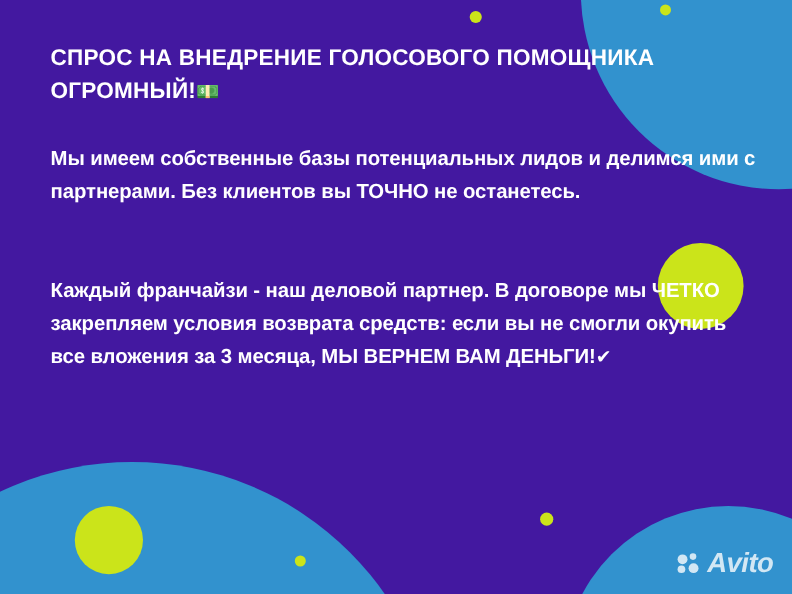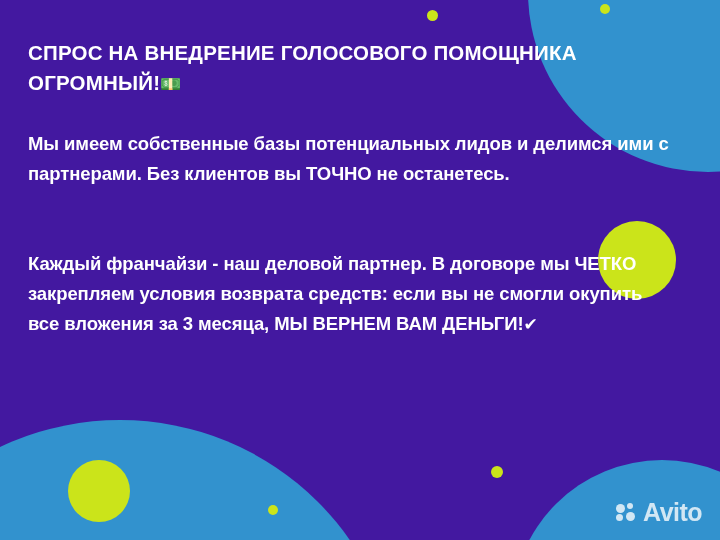--- a/index.html
+++ b/index.html
@@ -71,21 +71,21 @@
     background: #CBE41A;
   }
   .dot-a { width: 11px; height: 11px; left: 427px; top: 10px; }
   .dot-b { width: 10px; height: 10px; left: 600px; top: 4px;  }
   .dot-c { width: 12px; height: 12px; left: 491px; top: 466px; }
   .dot-d { width: 10px; height: 10px; left: 268px; top: 505px; }
 
   
   .content {
     position: absolute;
-    left: 28px;
+    left: 46px;
     top: 38px;
     width: 648px;
   }
 
   .headline {
     margin: 0;
     font-size: 20.5px;
     line-height: 30px;
     font-weight: bold;
     color: #ffffff;
@@ -138,20 +138,21 @@
   .avito-mark .m2 { width: 6px;  height: 6px;  left: 11px; top: 0px; }
   .avito-mark .m3 { width: 7px;  height: 7px;  left: 0px;  top: 11px; }
   .avito-mark .m4 { width: 9px;  height: 9px;  left: 10px; top: 9px; }
 
   .avito-word {
     font-size: 25px;
     font-weight: bold;
     color: #ffffff;
     letter-spacing: -0.5px;
     line-height: 25px;
+    font-style: italic;
   }
 </style>
 </head>
 <body>
 
 <div id="poster">
 
   <div class="shape circle-blue-top"></div>
   <div class="shape circle-blue-bottom"></div>
   <div class="shape circle-blue-bottomright"></div>

